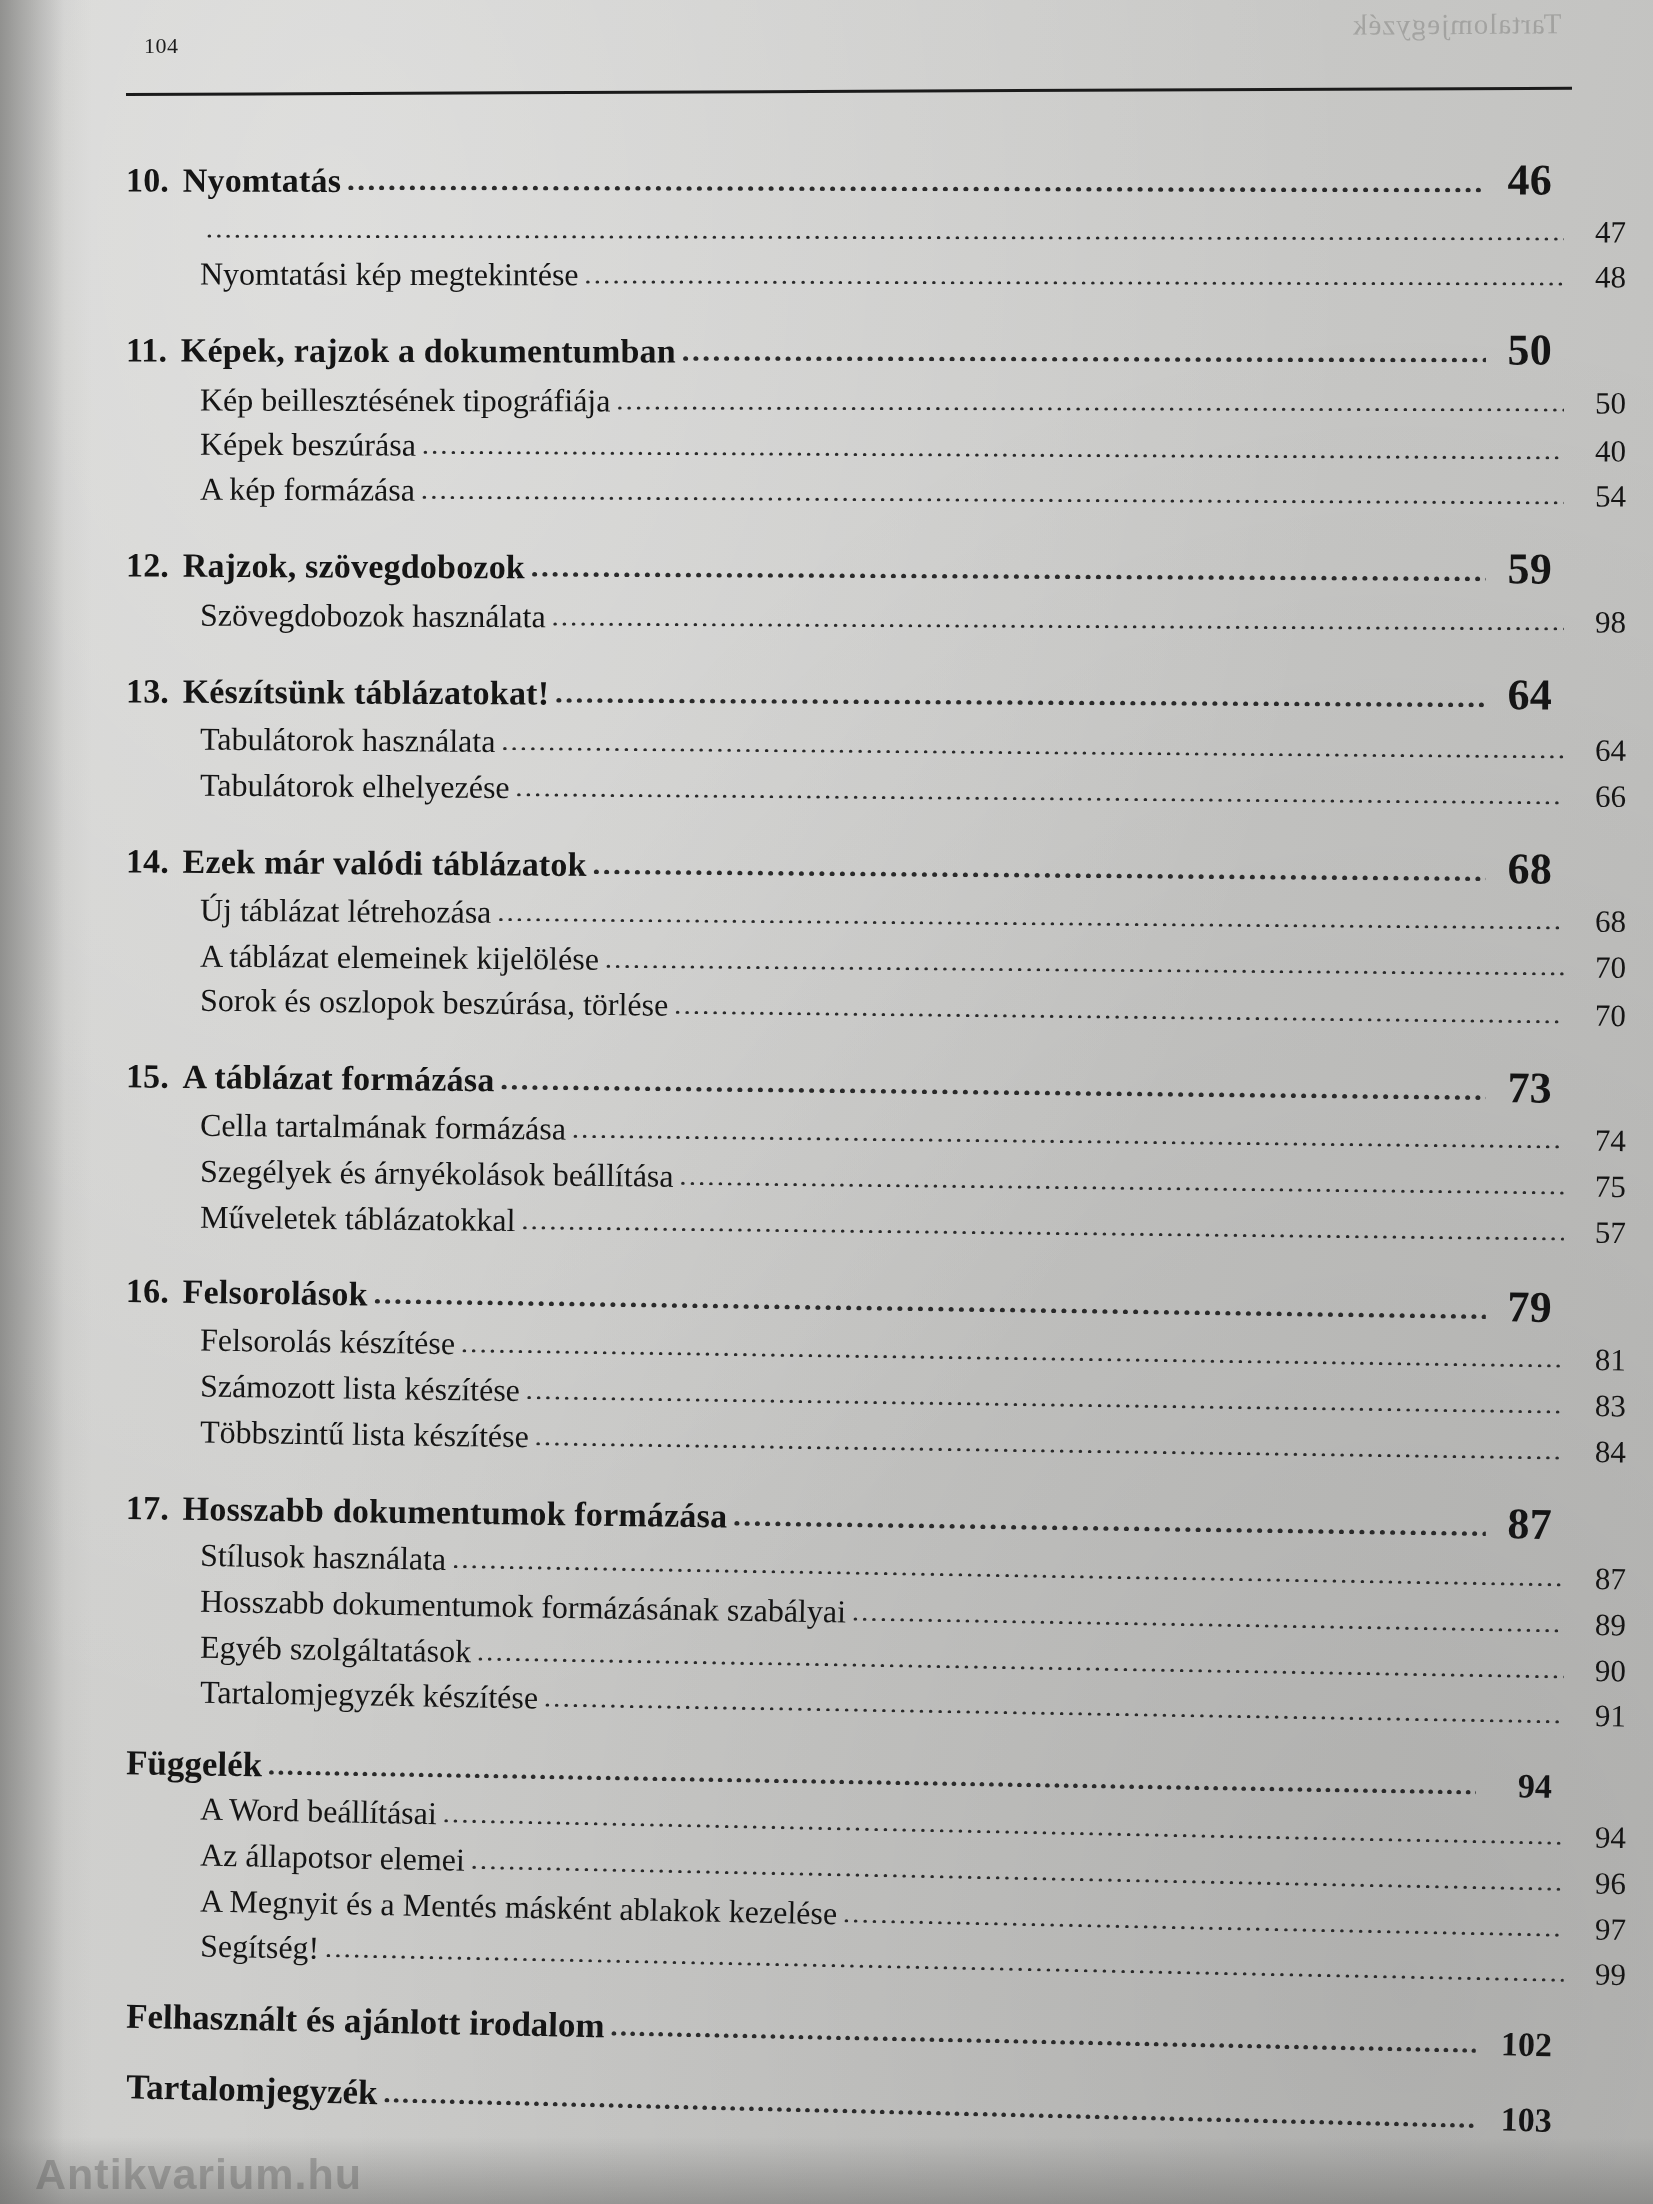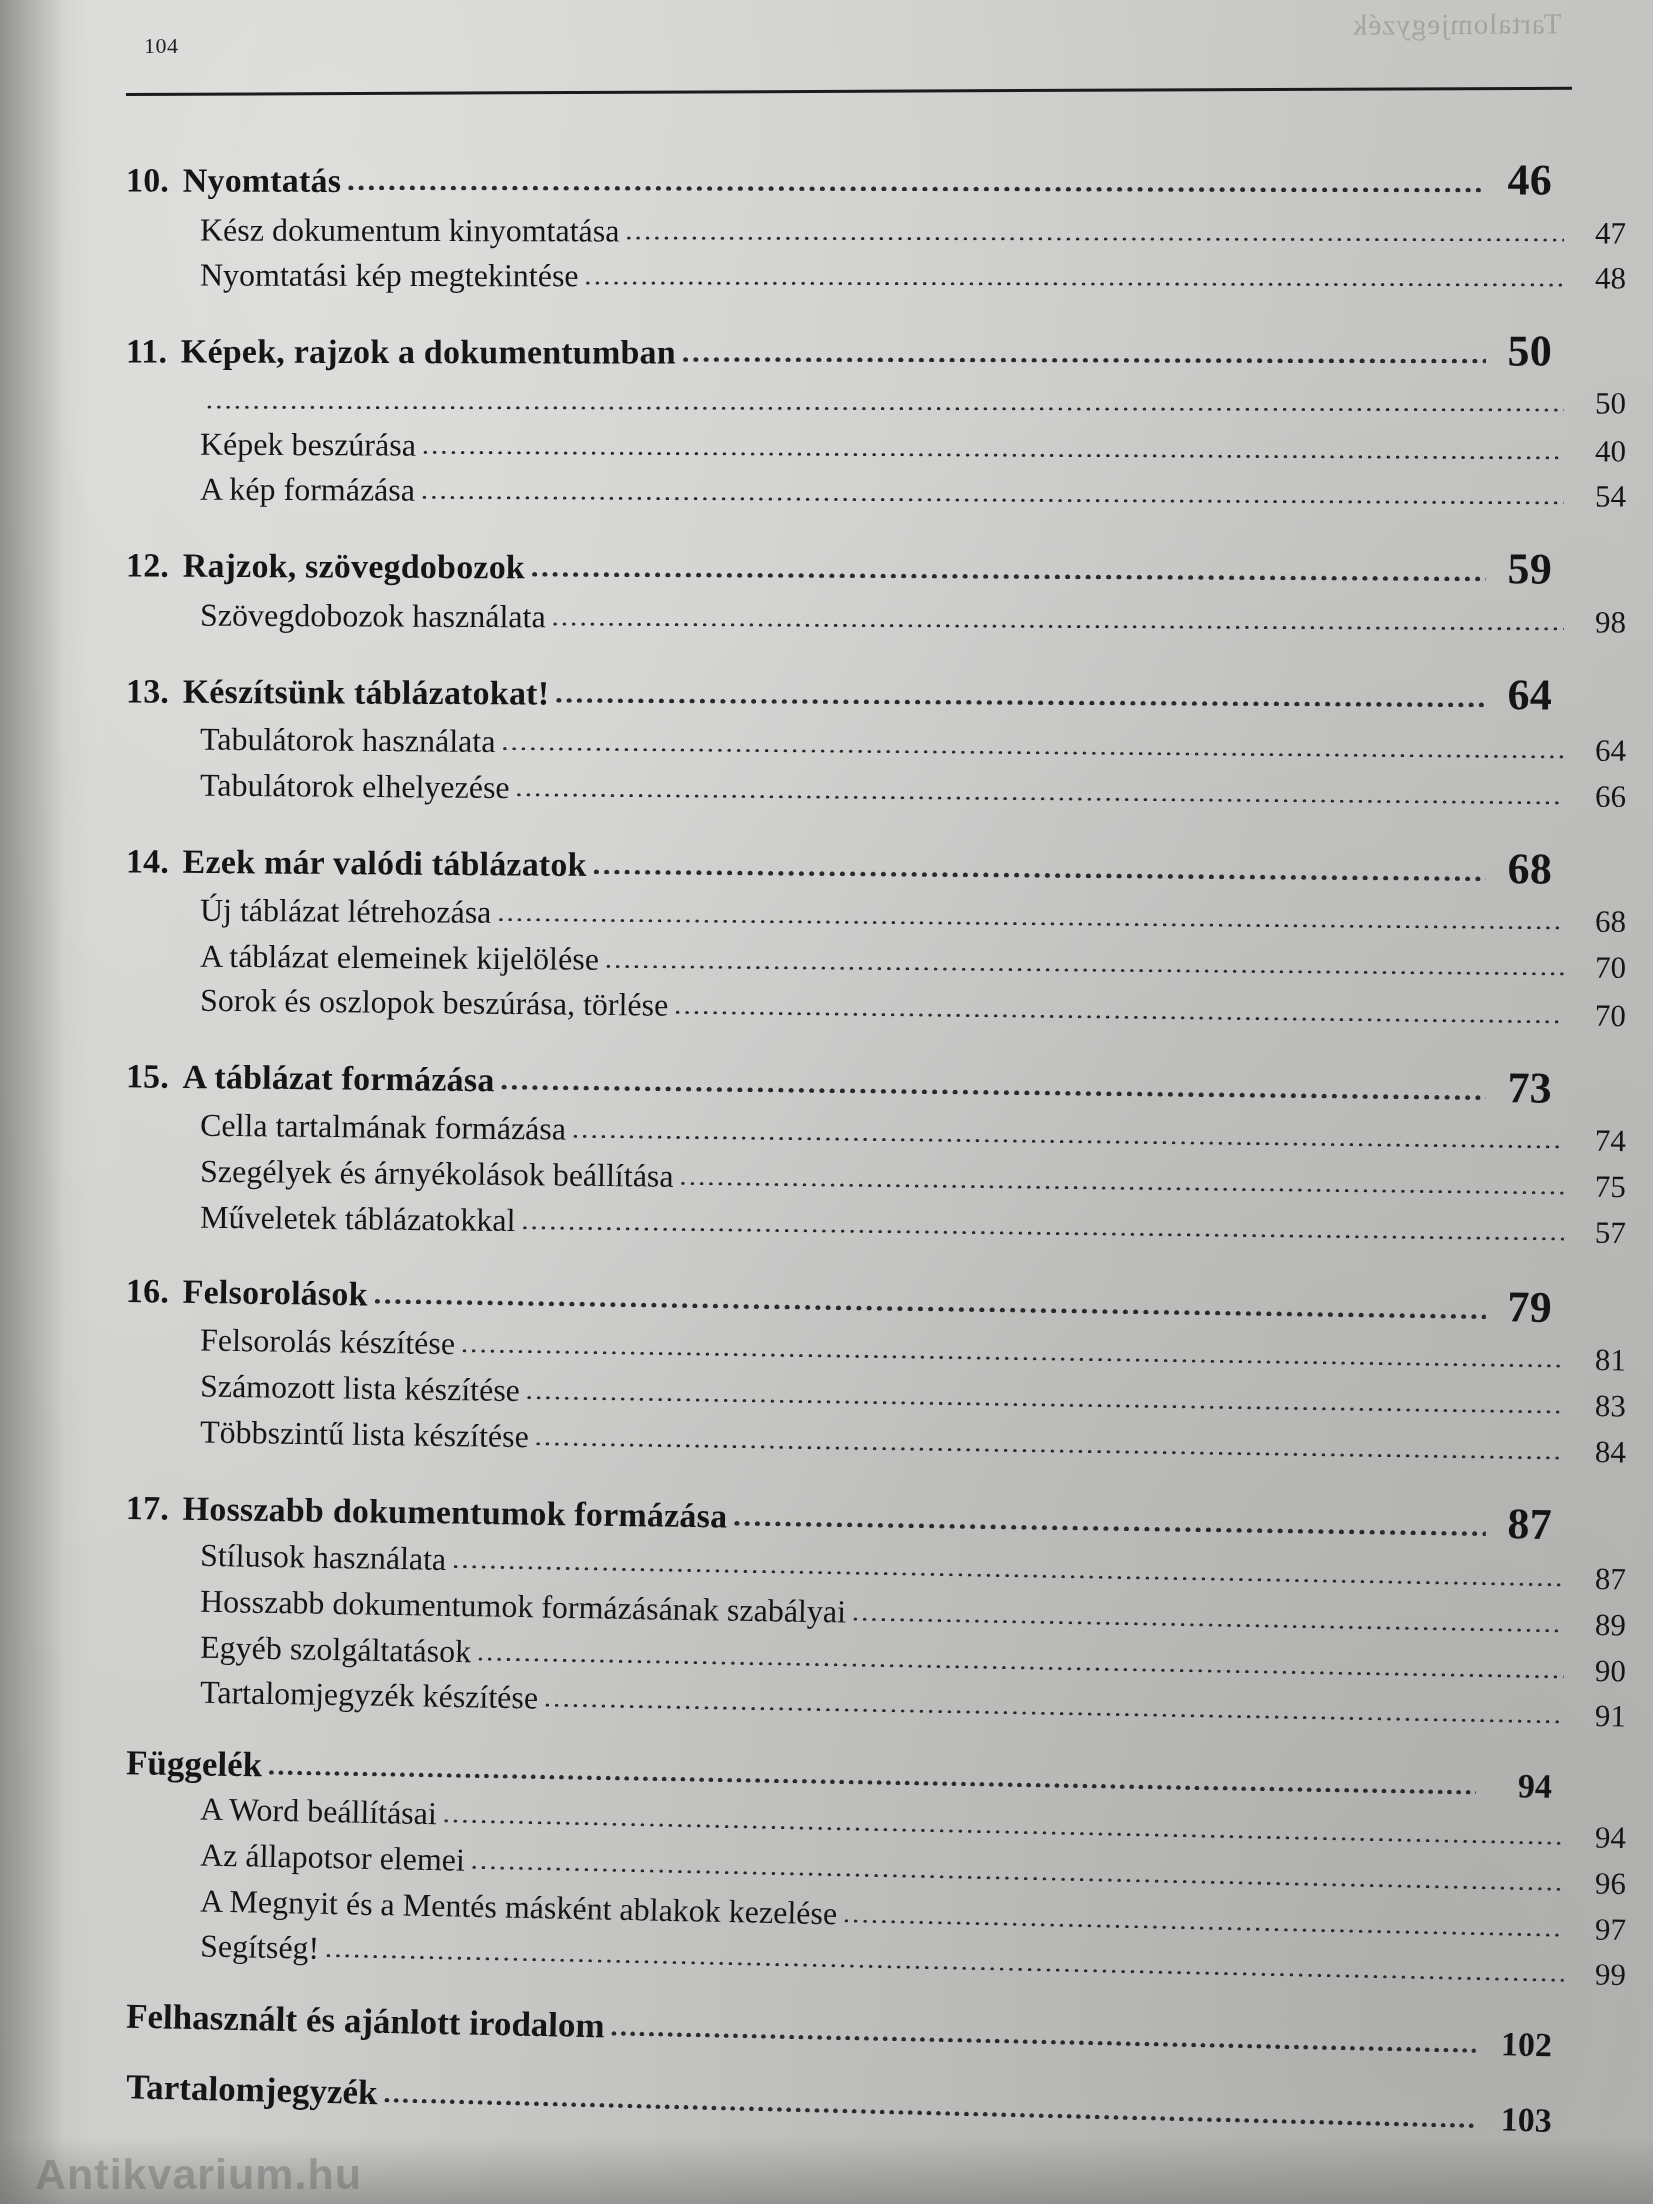--- a/index.html
+++ b/index.html
@@ -191,36 +191,36 @@
   <div class="rule"></div>
 
   <div class="toc" id="toc-root">
       <div class="entry chapter sk1">
         <span class="num">10.</span>
         <span class="label">Nyomtatás</span>
         <span class="leader"></span>
         <span class="pg">46</span>
       </div>
       <div class="entry sub sk1">
-        <span class="label">Kész dokumentum kinyomtatása</span>
         <span class="leader"></span>
         <span class="pg">47</span>
       </div>
       <div class="entry sub sk1">
         <span class="label">Nyomtatási kép megtekintése</span>
         <span class="leader"></span>
         <span class="pg">48</span>
       </div>
       <div class="entry chapter sk1">
         <span class="num">11.</span>
         <span class="label">Képek, rajzok a dokumentumban</span>
         <span class="leader"></span>
         <span class="pg">50</span>
       </div>
       <div class="entry sub sk1">
+        <span class="label">Kép beillesztésének tipográfiája</span>
         <span class="leader"></span>
         <span class="pg">50</span>
       </div>
       <div class="entry sub sk2">
         <span class="label">Képek beszúrása</span>
         <span class="leader"></span>
         <span class="pg">40</span>
       </div>
       <div class="entry sub sk2">
         <span class="label">A kép formázása</span>

